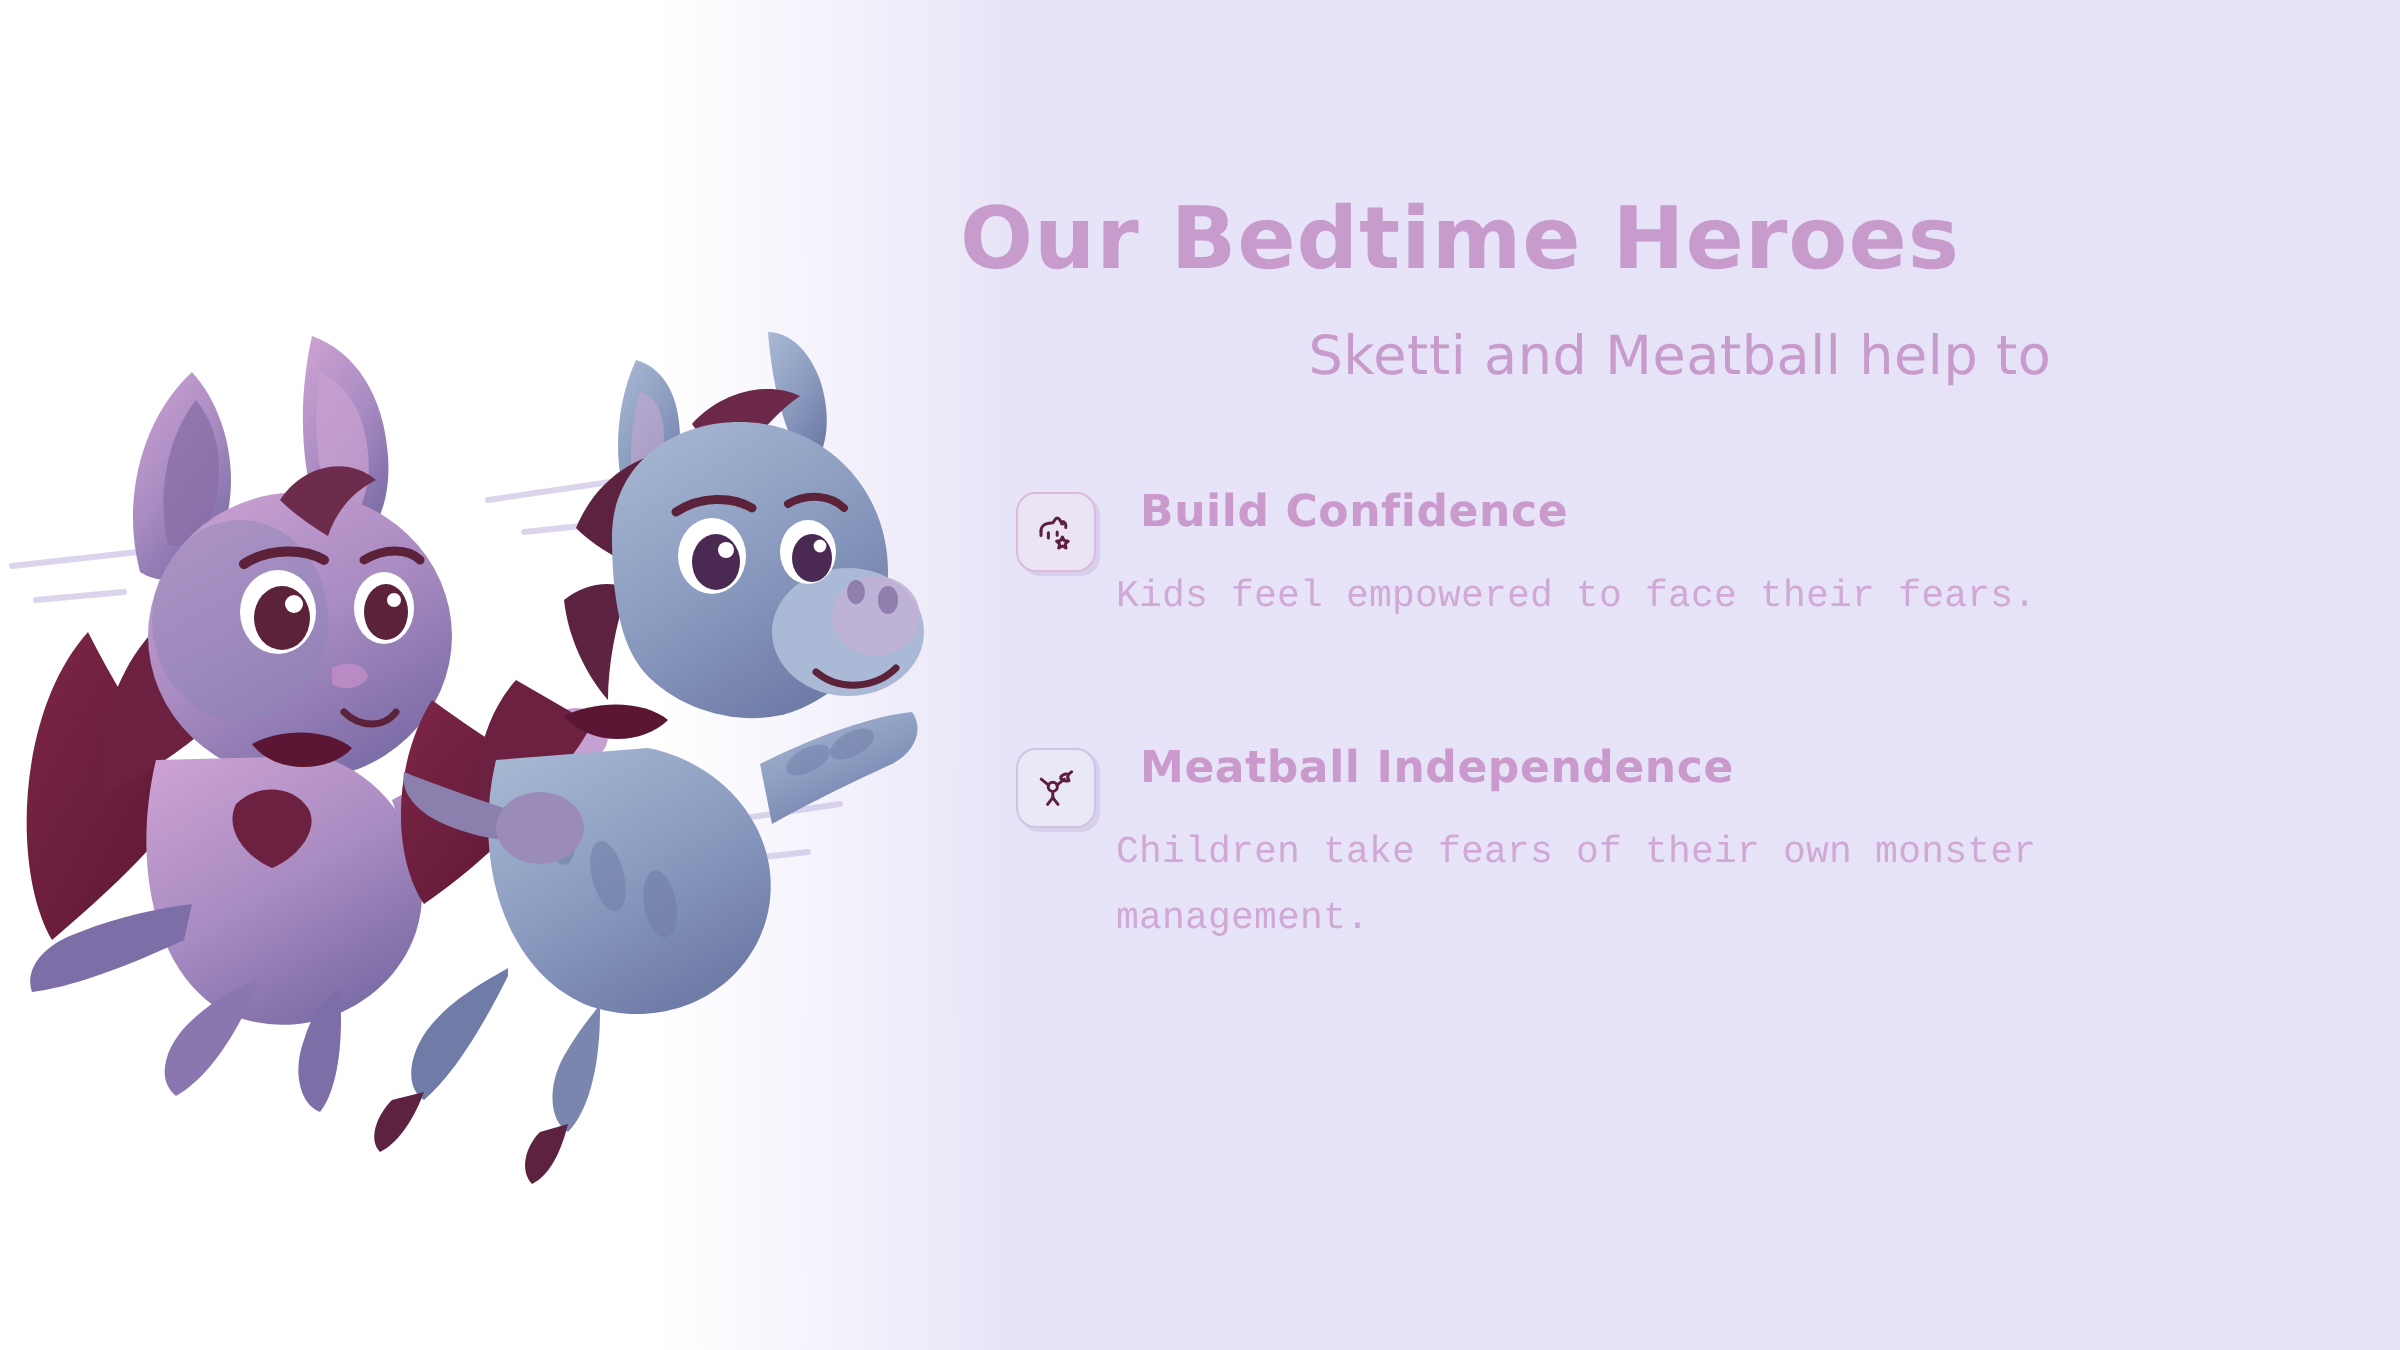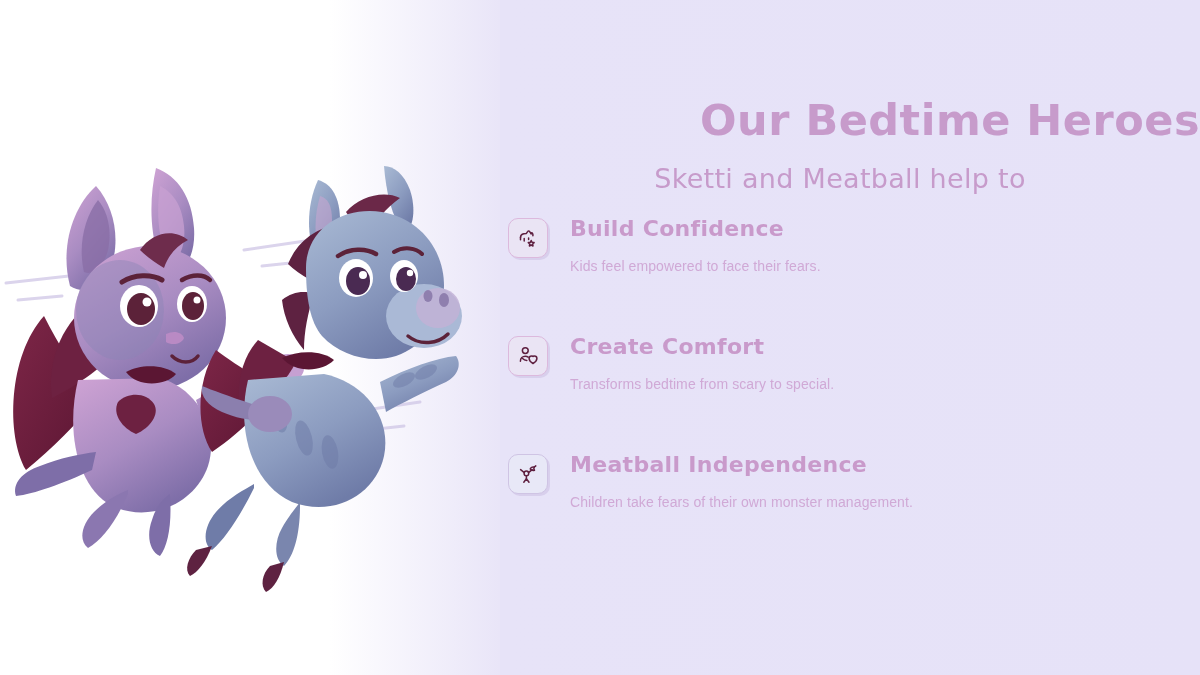--- a/index.html
+++ b/index.html
@@ -36,21 +36,21 @@
     position: absolute;
     left: 480px;
     top: 0;
     width: 720px;
     height: 675px;
   }
   .title {
     position: absolute;
     left: 0; top: 98px;
     width: 720px;
-    text-align: right;
+    text-align: left;
     font-family: "DejaVu Sans", sans-serif;
     font-size: 43px;
     font-weight: 700;
     letter-spacing: 0.5px;
     color: #c79bcb;
     line-height: 1.05;
     white-space: nowrap;
   }
   .subtitle {
     position: absolute;
@@ -67,20 +67,21 @@
   .feature-list {
     position: absolute;
     left: 28px;
     top: 210px;
     width: 680px;
   }
   .feature {
     position: relative;
     min-height: 100px;
     margin-bottom: 18px;
+    margin-top: 28px;
   }
   .icon-box {
     position: absolute;
     left: 0;
     top: 8px;
     width: 40px;
     height: 40px;
     border-radius: 10px;
     background: #eae4f4;
     border: 1.5px solid #dcb9dd;
@@ -101,25 +102,25 @@
     top: 6px;
     font-family: "DejaVu Sans", sans-serif;
     font-size: 22px;
     font-weight: 700;
     color: #c99acb;
     letter-spacing: 0.3px;
     white-space: nowrap;
   }
   .feat-desc {
     position: absolute;
-    left: 62px;
+    left: 50px;
     top: 44px;
     width: 480px;
-    font-family: Liberation Sans, sans-serif;
-    font-size: 14px;
+    font-family: Liberation Mono, monospace;
+    font-size: 19px;
     font-weight: 400;
     line-height: 1.72;
     color: #d0a9d6;
     letter-spacing: 0.1px;
   }
 </style>
 </head>
 <body>
 
 <div class="slide">
@@ -278,33 +279,20 @@
             <path d="M15.9 7c.6.3 1 .9 1 1.6v1.2"></path>
             <path d="M4.5 11.5v2.3M8.2 12.4v2.6M12.6 12v1.6"></path>
             <circle cx="15.1" cy="7.6" r="0.4" fill="#5e1f3f"></circle>
             <path d="M14.3 16.3l.9-1.8.9 1.8 2 .3-1.5 1.4.4 2-1.8-1-1.8 1 .4-2-1.5-1.4z"></path>
           </svg>
         </div>
         <div class="feat-title">Build Confidence</div>
         <div class="feat-desc">Kids feel empowered to face their fears.</div>
       </div>
 
-      <div class="feature">
-        <div class="icon-box">
-          <svg width="24" height="24" viewBox="0 0 24 24" fill="none" stroke="#5e1f3f" stroke-width="1.5" stroke-linecap="round" stroke-linejoin="round">
-            <circle cx="9.3" cy="6.6" r="2.9"></circle>
-            <path d="M4.4 17.2c0-2.8 2.2-5 4.9-5 1.1 0 2.1.3 2.9.9"></path>
-            <path d="M6.6 14.6c1.1 1.2 2.6 1.8 4.2 1.8"></path>
-            <path d="M15.6 11.9c-1.4 0-2.5 1.1-2.5 2.5 0 2.2 2.5 4.2 3.9 5.1 1.4-.9 3.9-2.9 3.9-5.1
-                     0-1.4-1.1-2.5-2.5-2.5-.6 0-1.1.2-1.4.6-.3-.4-.8-.6-1.4-.6z"></path>
-          </svg>
-        </div>
-        <div class="feat-title">Create Comfort</div>
-        <div class="feat-desc">Transforms bedtime from scary to special.</div>
-      </div>
 
       <div class="feature">
         <div class="icon-box cool">
           <svg width="24" height="24" viewBox="0 0 24 24" fill="none" stroke="#5e1f3f" stroke-width="1.5" stroke-linecap="round" stroke-linejoin="round">
             <circle cx="10.4" cy="11.4" r="2.3"></circle>
             <path d="M10.4 13.7v3.1"></path>
             <path d="M10.4 16.8l-2.6 3.4M10.4 16.8l2.6 3.4"></path>
             <path d="M8.3 10.6L4.6 7.6M12.5 10.6l3.7-3"></path>
             <path d="M14.4 6.5c.9-1.2 2.4-1.7 3.8-1.3-.5 1-.4 2.2.3 3.1-1.4.5-3 .1-4.1-1z"></path>
             <path d="M18.2 5.2l1.6-1.3"></path>

